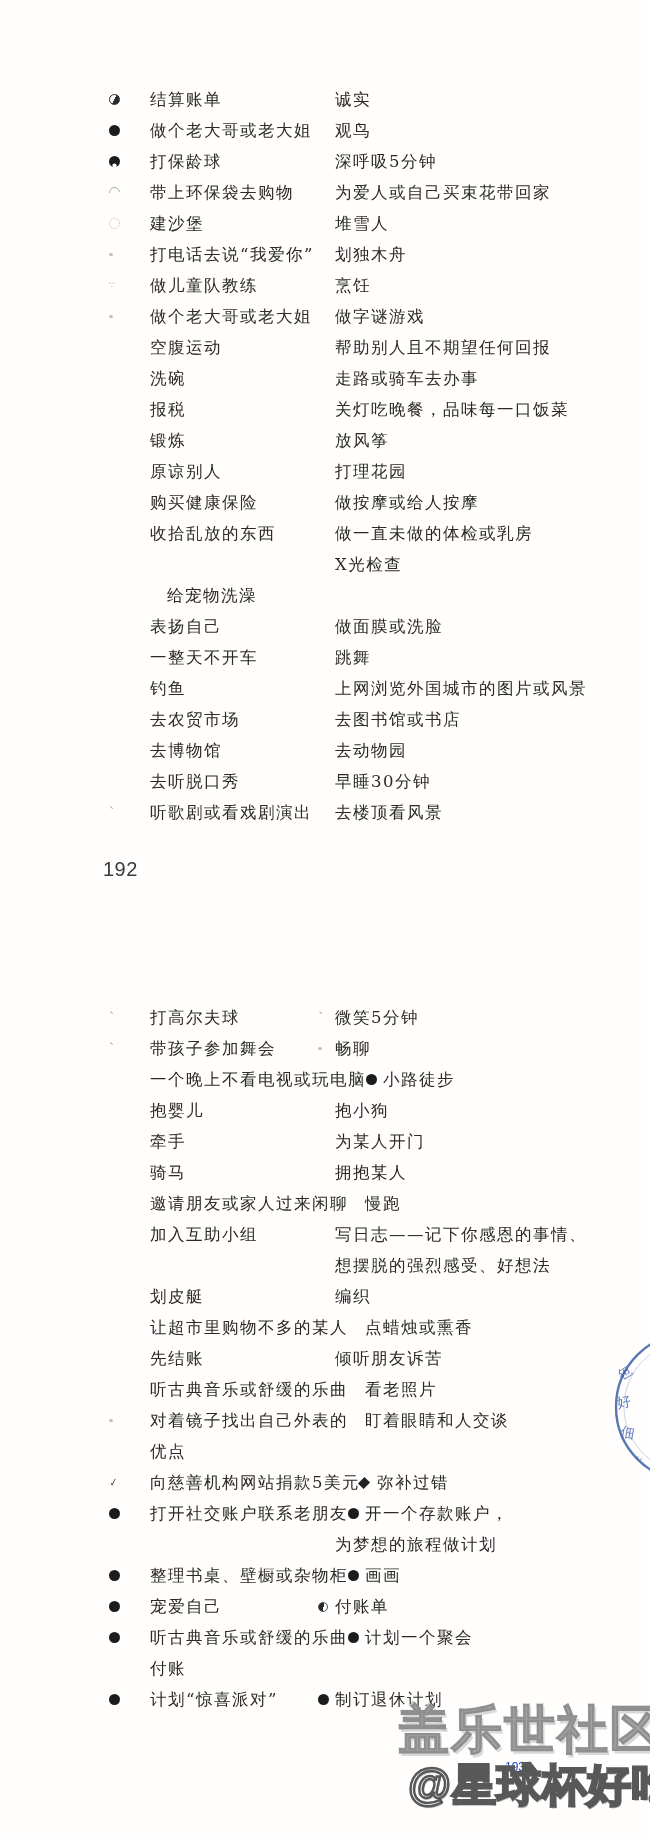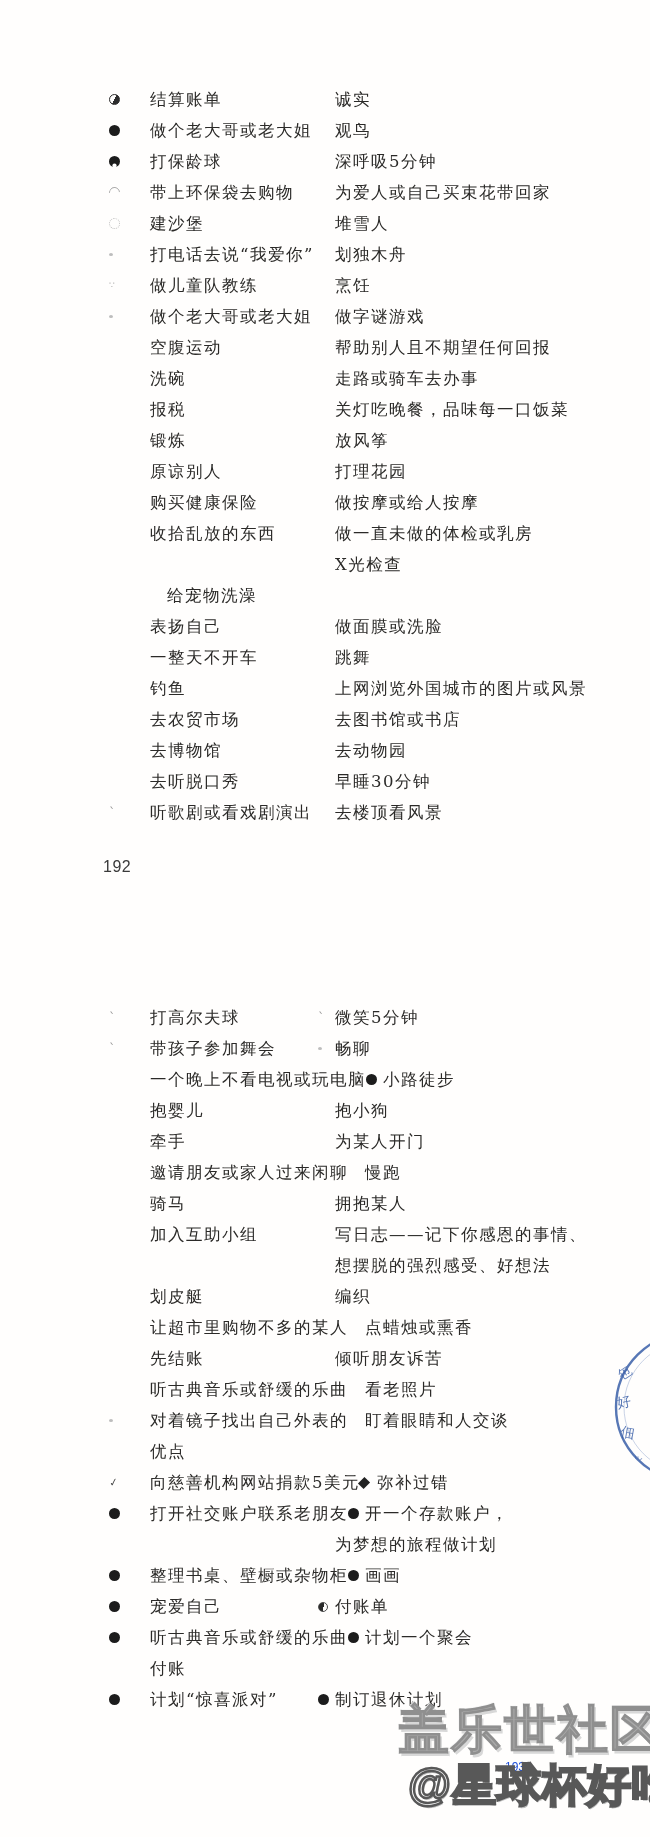--- a/index.html
+++ b/index.html
@@ -31,21 +31,21 @@
     border-bottom-color:transparent;border-right-color:transparent;transform:rotate(40deg);opacity:.8;}
   .bullet[data-b="ring-faint"]::before{width:9px;height:9px;border:1.3px dotted #b3b3b3;border-radius:50%;opacity:.85;}
   .bullet[data-b="speck"]::before{width:4px;height:3px;background:#bdbdbd;border-radius:50%;}
   .bullet[data-b="ticks"]::before{content:"∵";color:#aeaeae;font-size:9px;line-height:9px;}
   .bullet[data-b="tickf"]::before{content:"ˋ";color:#9a9a9a;font-size:13px;line-height:13px;}
   .bullet[data-b="tick"]::before{content:"✓";color:#4e4e4e;font-size:11px;line-height:11px;transform:rotate(-10deg);}
   .bullet[data-b="diamond"]::before{width:8px;height:8px;background:#222;transform:rotate(45deg) scaleY(1.15);}
   .bullet[data-b="partial"]::before{width:10px;height:10px;border-radius:50%;border:1px solid #4a4a4a;
     background:linear-gradient(100deg,#2a2a2a 55%,transparent 55%);box-sizing:border-box;}
   .pagenum{position:absolute;font-family:"Liberation Sans","DejaVu Sans",sans-serif;color:#3a3a3a;}
-  #pnum1{left:103px;top:858px;font-size:16px;letter-spacing:.5px;}
+  #pnum1{left:103px;top:858px;font-size:20px;letter-spacing:.5px;}
   #pnum2{left:505px;top:1760px;font-size:12px;z-index:1;color:#1d4ed8;}
   .stampwrap{position:absolute;left:608px;top:1328px;width:42px;height:160px;overflow:hidden;z-index:0;}
   .wm-title{
     position:absolute;left:398px;top:1696px;z-index:2;
     font-family:"Liberation Sans","DejaVu Sans",sans-serif;font-weight:bold;
     font-size:51px;letter-spacing:2px;color:#a9a9a9;white-space:nowrap;
     -webkit-text-stroke:1px #8f8f8f;
     text-shadow:2px 3px 0 #d8d8d8, -1px -1px 0 #f2f2f2;
   }
   .wm-handle{
@@ -263,30 +263,30 @@
 
   <div class="row">
     <span class="bullet lb" data-b="none"></span>
     <span class="cell lcell">牵手</span>
     <span class="bullet rb" data-b="none"></span>
     <span class="cell rcell">为某人开门</span>
   </div>
 
   <div class="row">
     <span class="bullet lb" data-b="none"></span>
+    <span class="cell lcell">骑马</span>
+    <span class="bullet rb" data-b="none"></span>
+    <span class="cell rcell">拥抱某人</span>
+  </div>
+
+  <div class="row">
+    <span class="bullet lb" data-b="none"></span>
     <span class="cell lcell">邀请朋友或家人过来闲聊</span>
     <span class="bullet rb" data-b="none"></span>
     <span class="cell rcell">慢跑</span>
-  </div>
-
-  <div class="row">
-    <span class="bullet lb" data-b="none"></span>
-    <span class="cell lcell">骑马</span>
-    <span class="bullet rb" data-b="none"></span>
-    <span class="cell rcell">拥抱某人</span>
   </div>
 
   <div class="row">
     <span class="bullet lb" data-b="none"></span>
     <span class="cell lcell">加入互助小组</span>
     <span class="bullet rb" data-b="none"></span>
     <span class="cell rcell">写日志——记下你感恩的事情、</span>
   </div>
 
   <div class="row">

